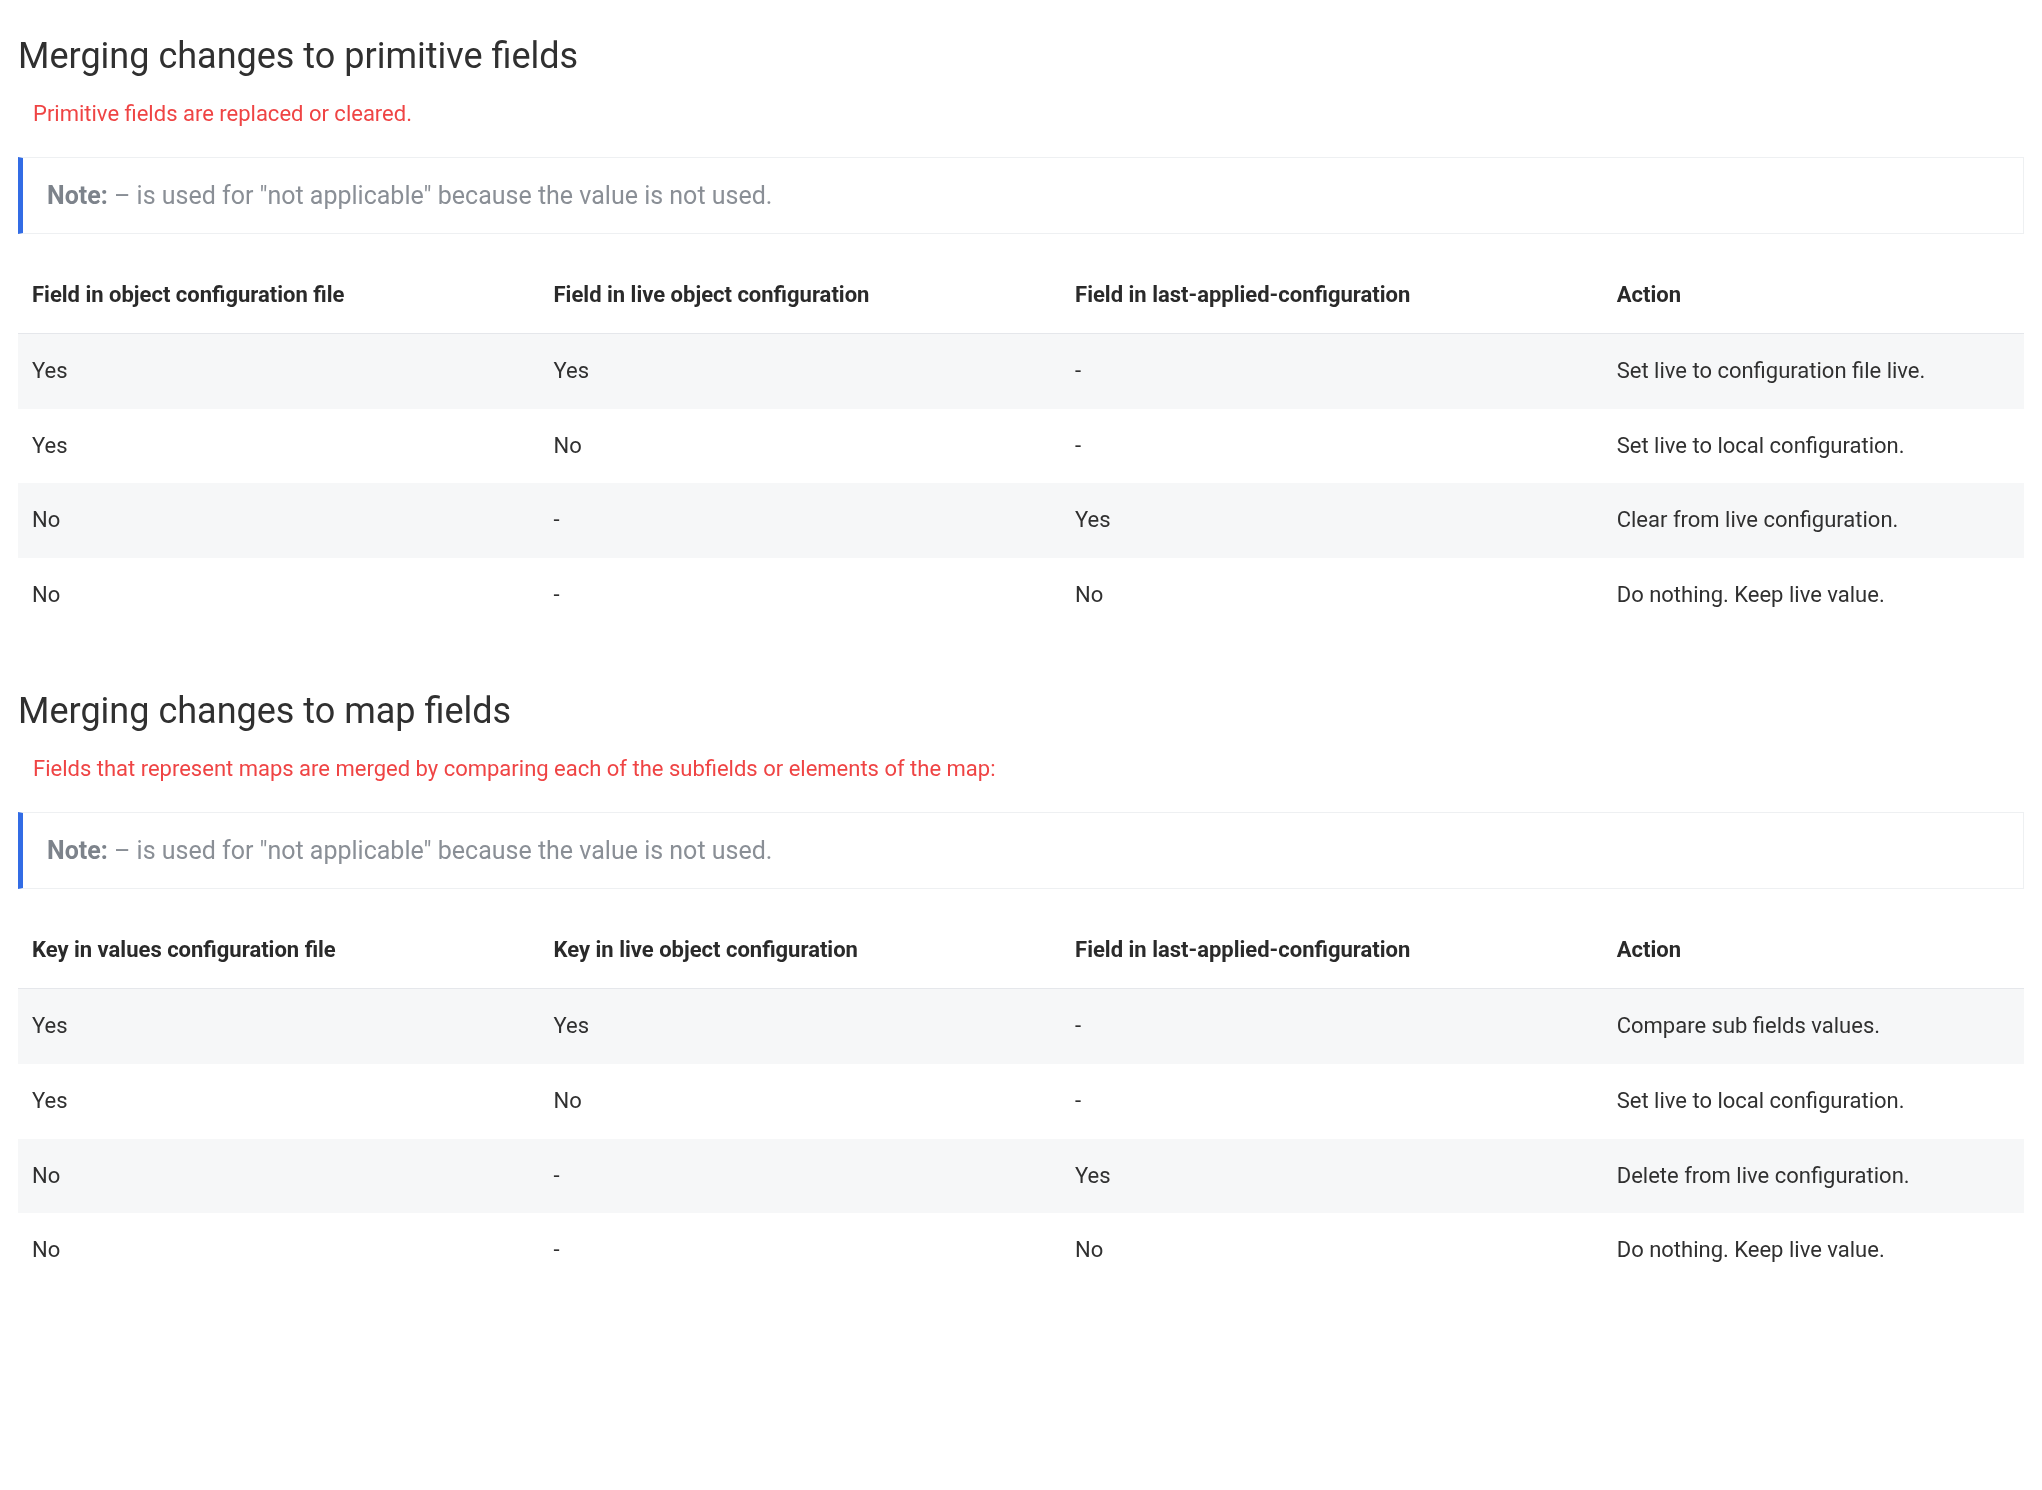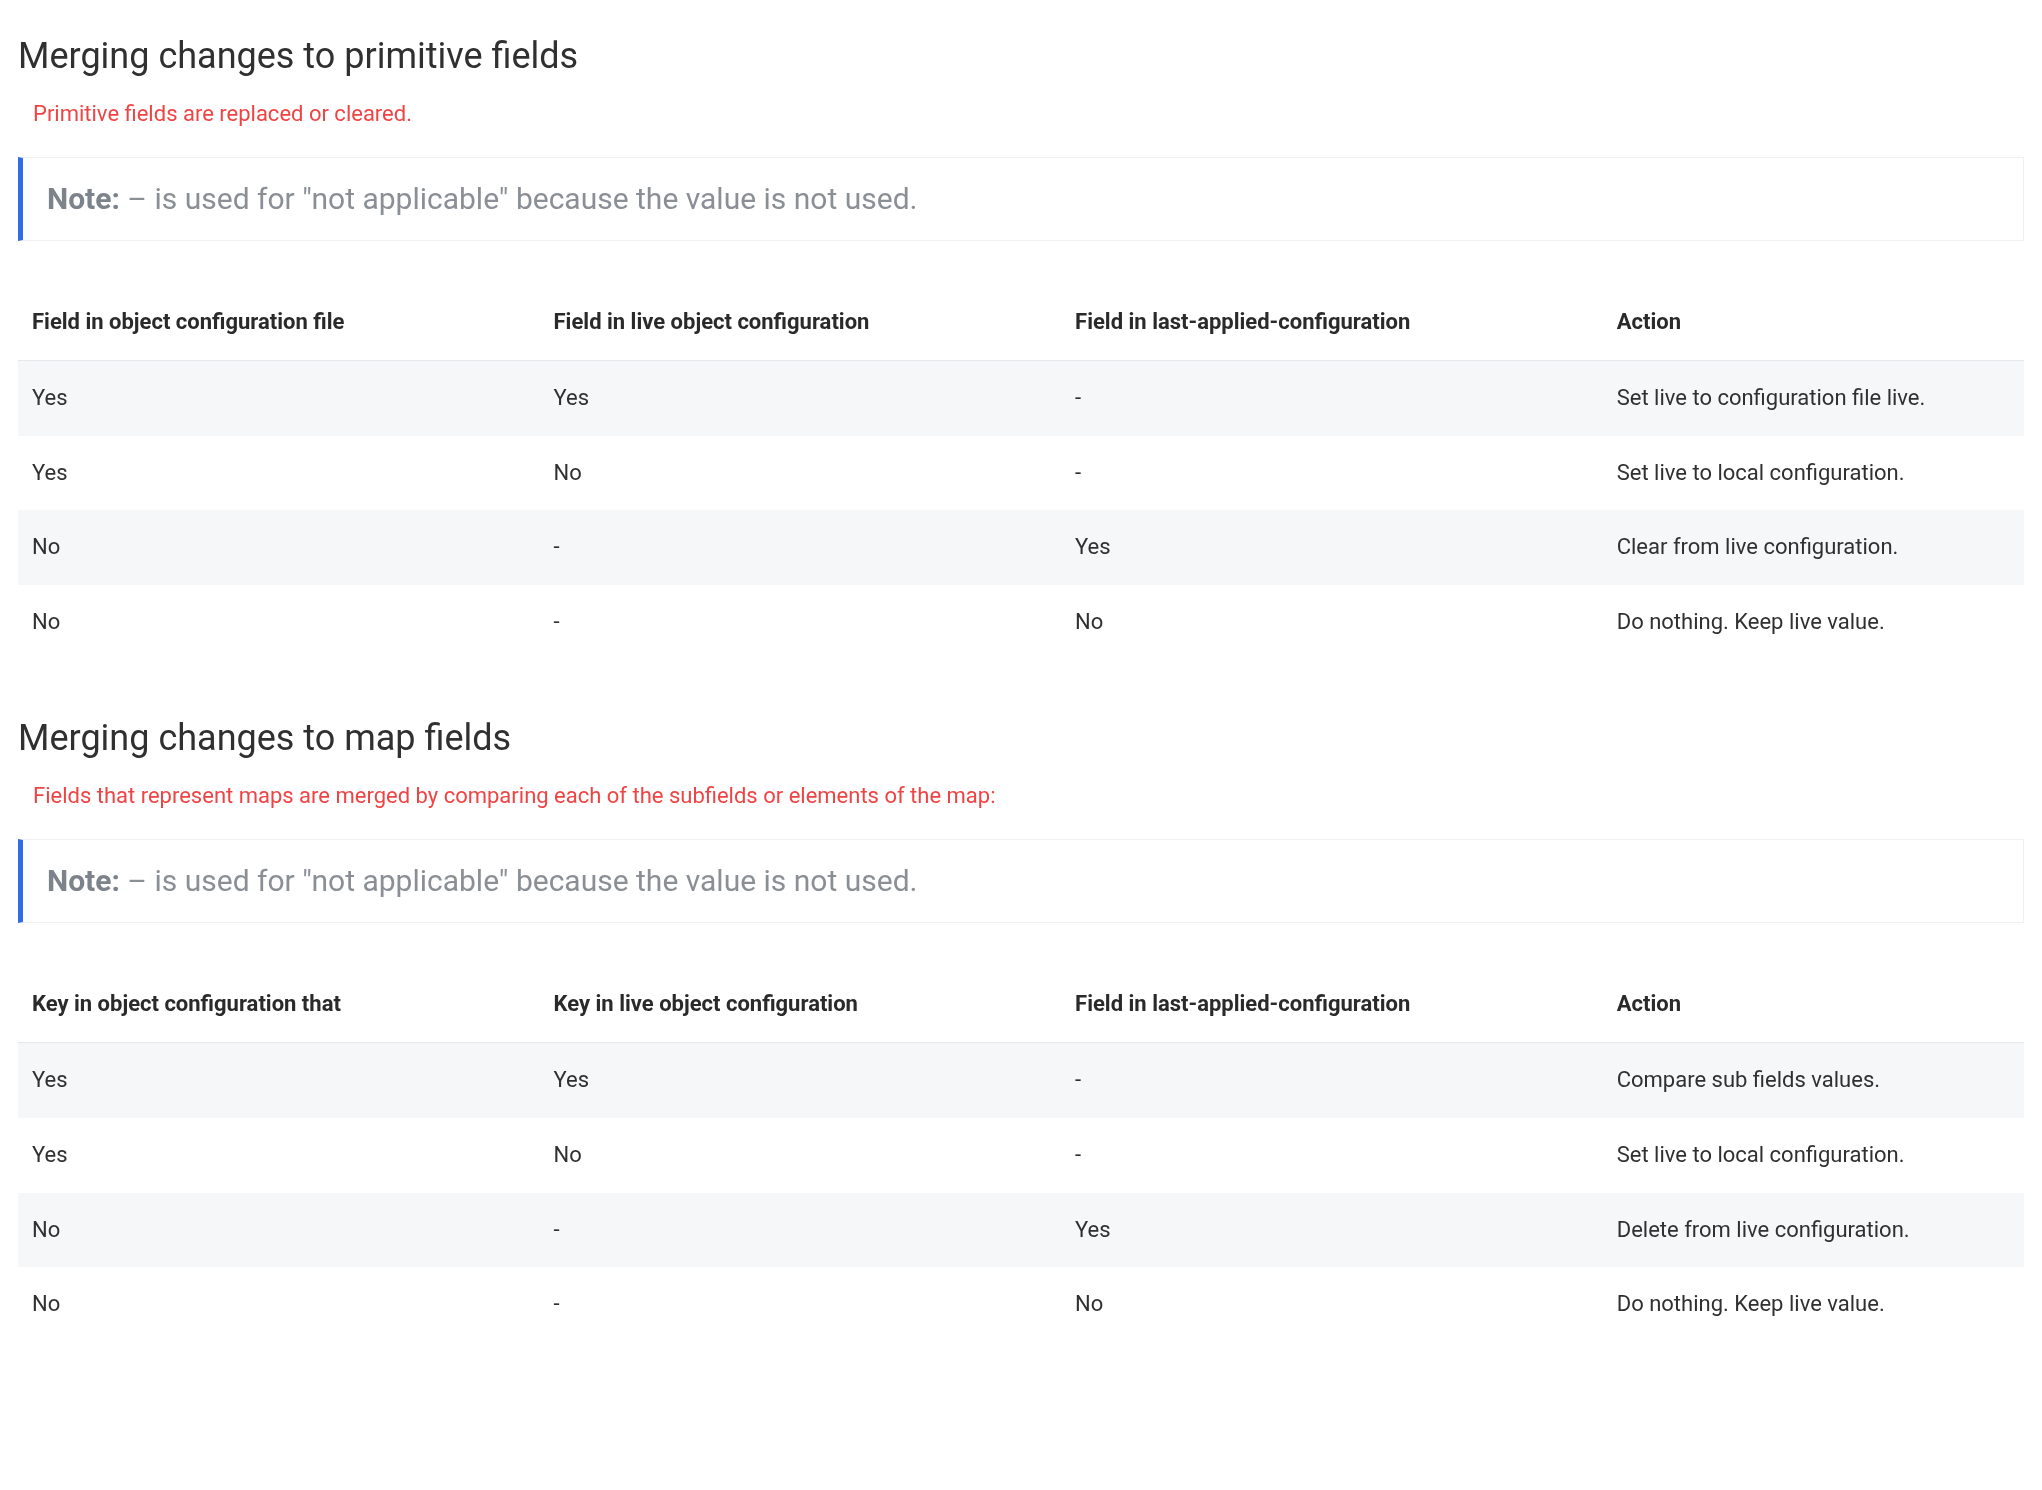--- a/index.html
+++ b/index.html
@@ -30,23 +30,23 @@
     color: #ef4444;
     margin: 0 0 26px 15px;
     line-height: 1.55;
   }
 
   .note-box {
     border: 1px solid #eef0f2;
     border-left: 5px solid #326ce5; 
     background: #ffffff;
     padding: 20px 24px;
-    margin: 0 0 44px 0;
+    margin: 0 0 24px 0;
     color: #8a8f96;
-    font-size: 30px;
+    font-size: 25px;
     line-height: 1.4;
   }
   .note-box .note-label {
     font-weight: 700;
     color: #7d838b;
   }
 
   table.k8s-table {
     width: 100%;
     border-collapse: collapse;
@@ -145,21 +145,21 @@
 
   <table class="k8s-table">
     <colgroup>
       <col class="col-a">
         <col class="col-b">
         <col class="col-c">
         <col class="col-d">
     </colgroup>
     <thead>
       <tr>
-        <th>Key in object configuration that</th>
+        <th>Key in values configuration file</th>
         <th>Key in live object configuration</th>
         <th>Field in last-applied-configuration</th>
         <th>Action</th>
       </tr>
     </thead>
     <tbody>
       <tr>
         <td>Yes</td>
         <td>Yes</td>
         <td>-</td>

